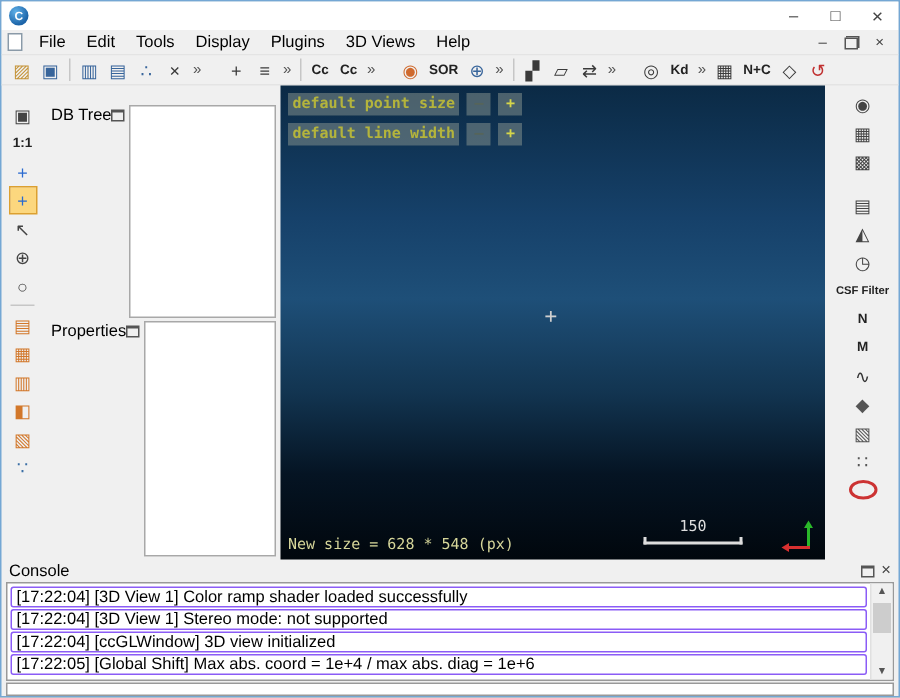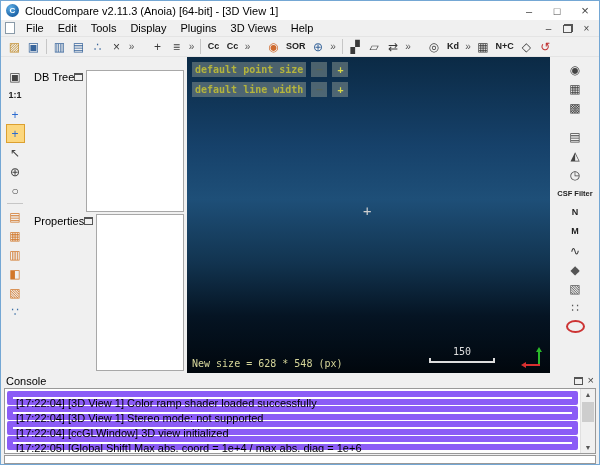--- a/index.html
+++ b/index.html
@@ -94,36 +94,35 @@
 
   
   .console { position:absolute; left:1px; right:1px; top:373px; height:90px; }
   .console-head { height:13px; display:flex; align-items:center; font-size:11px; padding:0 4px; }
   .console-btns { margin-left:auto; display:flex; align-items:center; gap:5px; }
   .console-close { font-size:11px; color:#444; line-height:1; }
   .console-body { position:absolute; left:2px; right:2px; top:14px; height:66px;
                   background:#fff; border:1px solid #999; }
   .console-lines { position:absolute; left:1px; top:1px; right:16px; bottom:1px; overflow:hidden; }
   .console-line { height:14px; line-height:12px; font-size:11px; padding:0 3px; margin:1px;
-                  border:6px solid #8b5cf6; border-radius:2px; white-space:nowrap; }
+                  border:1px solid #8b5cf6; border-radius:2px; white-space:nowrap; }
   .console-scroll { position:absolute; top:0; right:0; bottom:0; width:15px; background:#f0f0f0;
                     border-left:1px solid #e0e0e0; display:flex; flex-direction:column;
                     align-items:center; justify-content:space-between; font-size:7px; color:#555; padding:2px 0; }
   .scroll-thumb { position:absolute; top:13px; left:1px; width:12px; height:20px; background:#cdcdcd; }
   .console-extra { position:absolute; left:2px; right:2px; top:81px; height:9px;
                    background:#fff; border:1px solid #999; }
 </style>
 </head>
 <body>
 
 <div class="window">
 
   <div class="titlebar">
     <div class="app-icon">C</div>
-    <span class="title-text">CloudCompare v2.11.3 (Anoia) [64-bit] - [3D View 1]</span>
     <div class="win-controls">
       <div class="win-btn">–</div>
       <div class="win-btn">□</div>
       <div class="win-btn" style="font-size:13px;">×</div>
     </div>
   </div>
 
   <div class="menubar">
     <div class="doc-icon"></div>
     <div class="menu-items">

